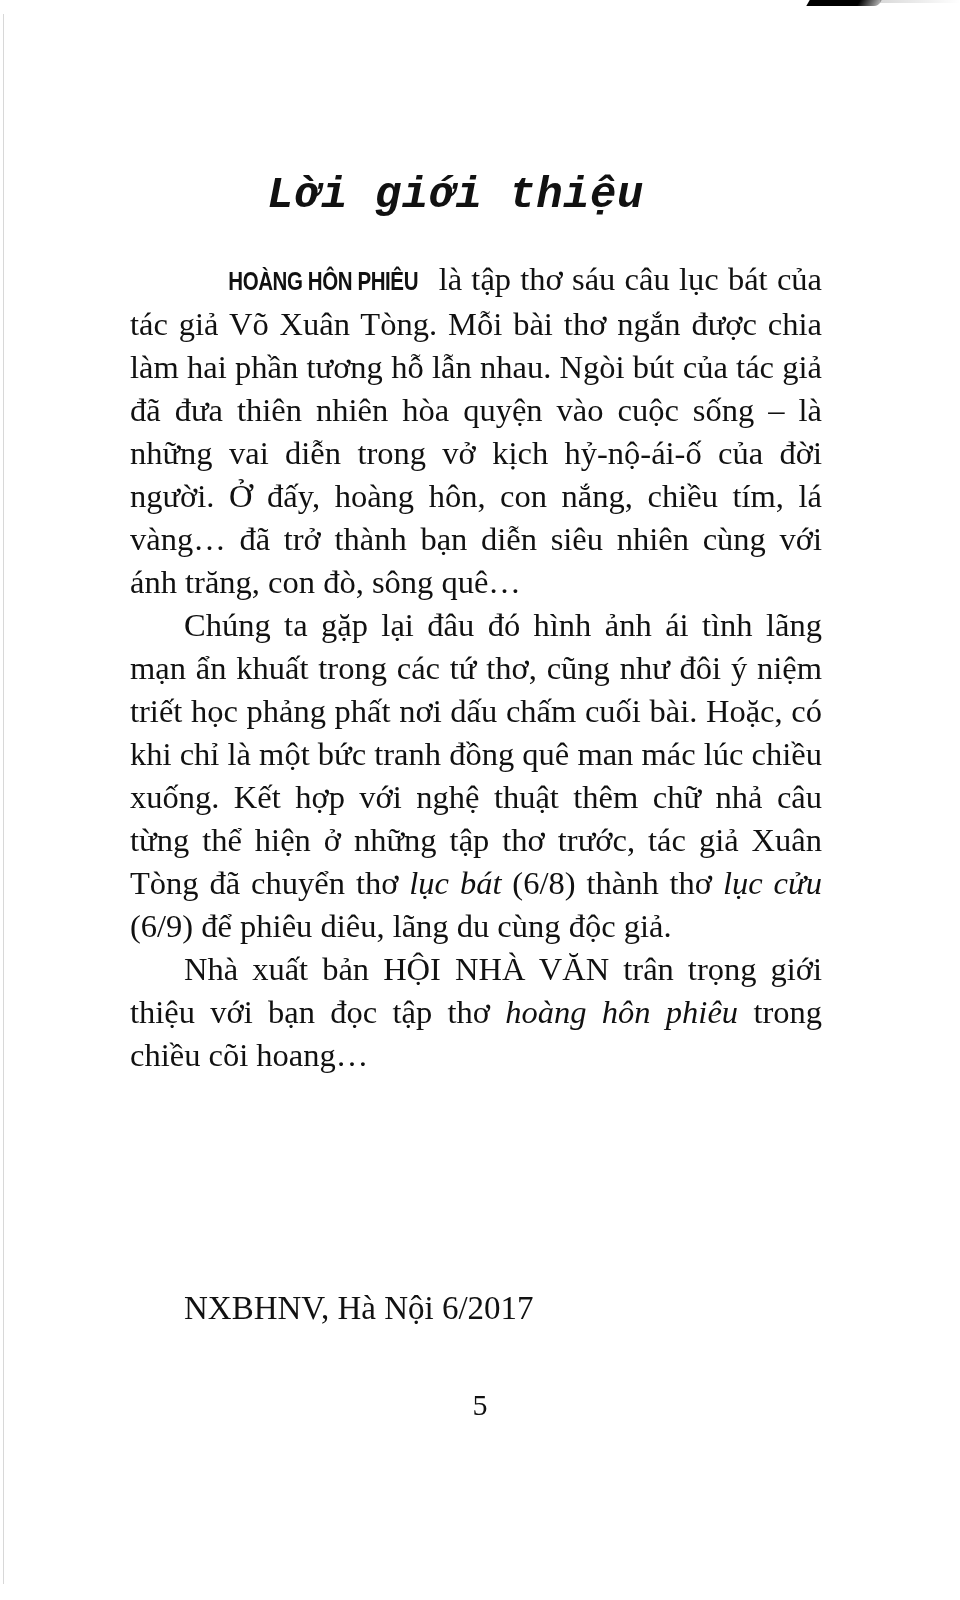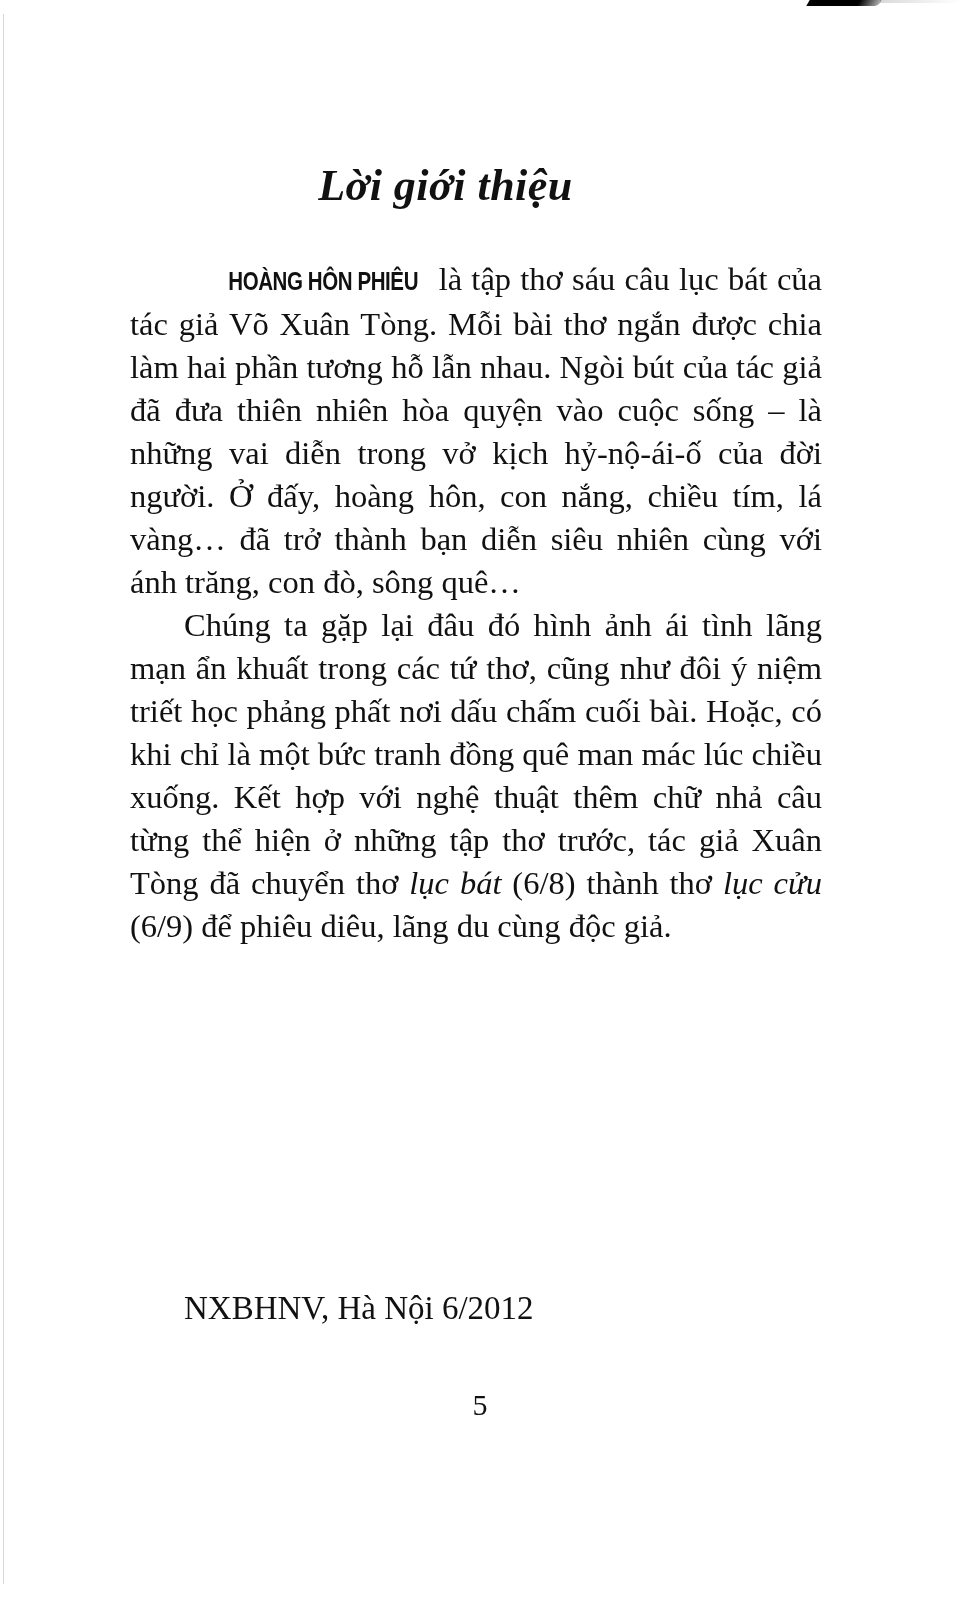--- a/index.html
+++ b/index.html
@@ -44,21 +44,22 @@
     .title {
       position: absolute;
       left: 0;
       width: 891px;
       top: 160px;
       text-align: center;
       font-style: italic;
       font-weight: bold;
       font-size: 44px;
       letter-spacing: 0.5px;
-      margin: 0;
+      margin: 10px;
+      font-family: Liberation Mono, monospace;
     }
     .body {
       position: absolute;
       left: 130px;
       top: 258px;
       width: 692px;
       font-size: 32.5px;
       line-height: 43px;
       text-align: justify;
       margin: 0;
@@ -102,17 +103,18 @@
 
 <div class="page-edge"></div>
 <div class="top-smudge"></div>
 <div class="top-smudge-tail"></div>
 
 <h1 class="title">Lời giới thiệu</h1>
 
 <div class="body">
   <p><span class="lead">HOÀNG HÔN PHIÊU</span><span> là tập thơ sáu câu lục bát của tác giả Võ Xuân Tòng. Mỗi bài thơ ngắn được chia làm hai phần tương hỗ lẫn nhau. Ngòi bút của tác giả đã đưa thiên nhiên hòa quyện vào cuộc sống – là những vai diễn trong vở kịch hỷ-nộ-ái-ố của đời người. Ở đấy, hoàng hôn, con nắng, chiều tím, lá vàng… đã trở thành bạn diễn siêu nhiên cùng với ánh trăng, con đò, sông quê…</span></p>
   <p><span>Chúng ta gặp lại đâu đó hình ảnh ái tình lãng mạn ẩn khuất trong các tứ thơ, cũng như đôi ý niệm triết học phảng phất nơi dấu chấm cuối bài. Hoặc, có khi chỉ là một bức tranh đồng quê man mác lúc chiều xuống. Kết hợp với nghệ thuật thêm chữ nhả câu từng thể hiện ở những tập thơ trước, tác giả Xuân Tòng đã chuyển thơ </span><em>lục bát</em><span> (6/8) thành thơ </span><em>lục cửu</em><span> (6/9) để phiêu diêu, lãng du cùng độc giả.</span></p>
+  <p><span>Nhà xuất bản HỘI NHÀ VĂN trân trọng giới thiệu với bạn đọc tập thơ </span><em>hoàng hôn phiêu</em><span> trong chiều cõi hoang…</span></p>
 </div>
 
-<p class="signature">NXBHNV, Hà Nội 6/2012</p>
+<p class="signature">NXBHNV, Hà Nội 6/2017</p>
 
 <p class="page-number">5</p>
 
 </body></html>

